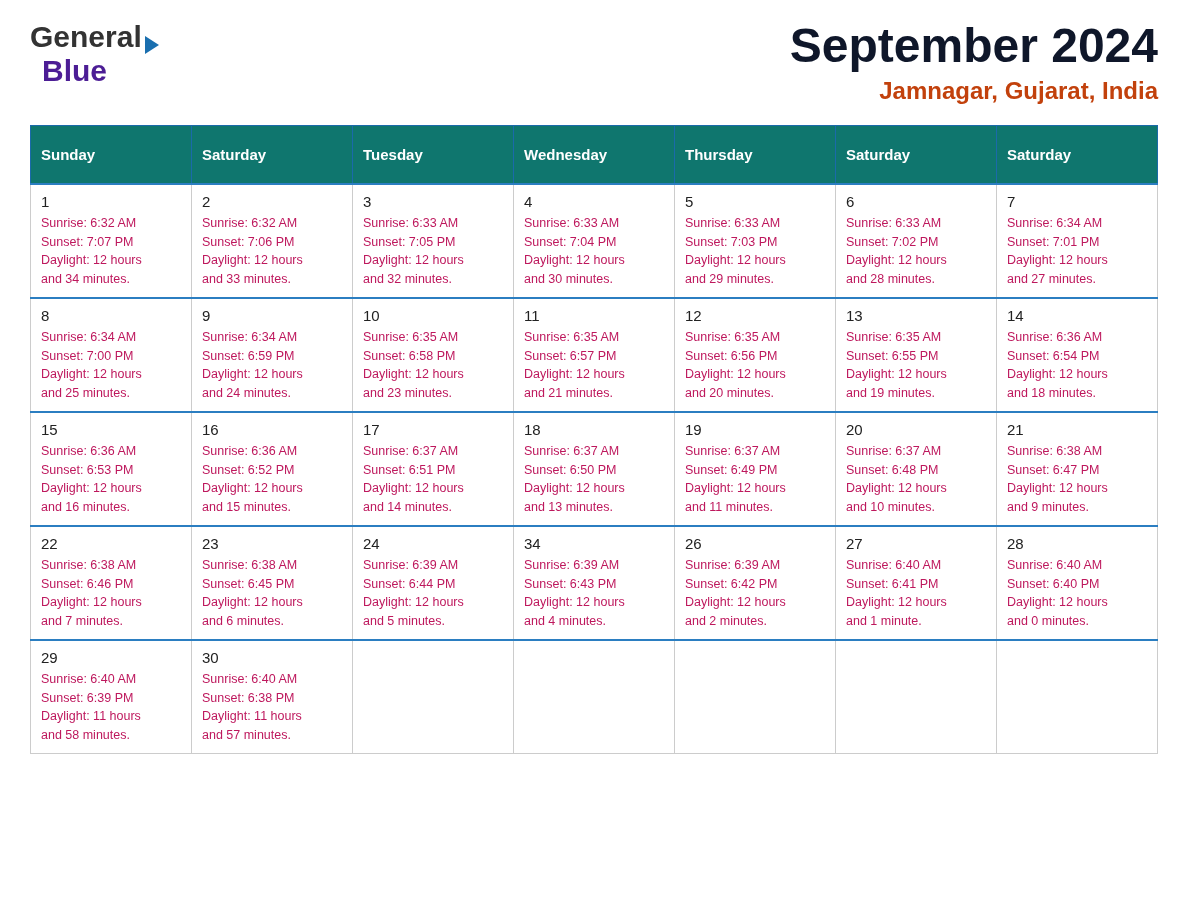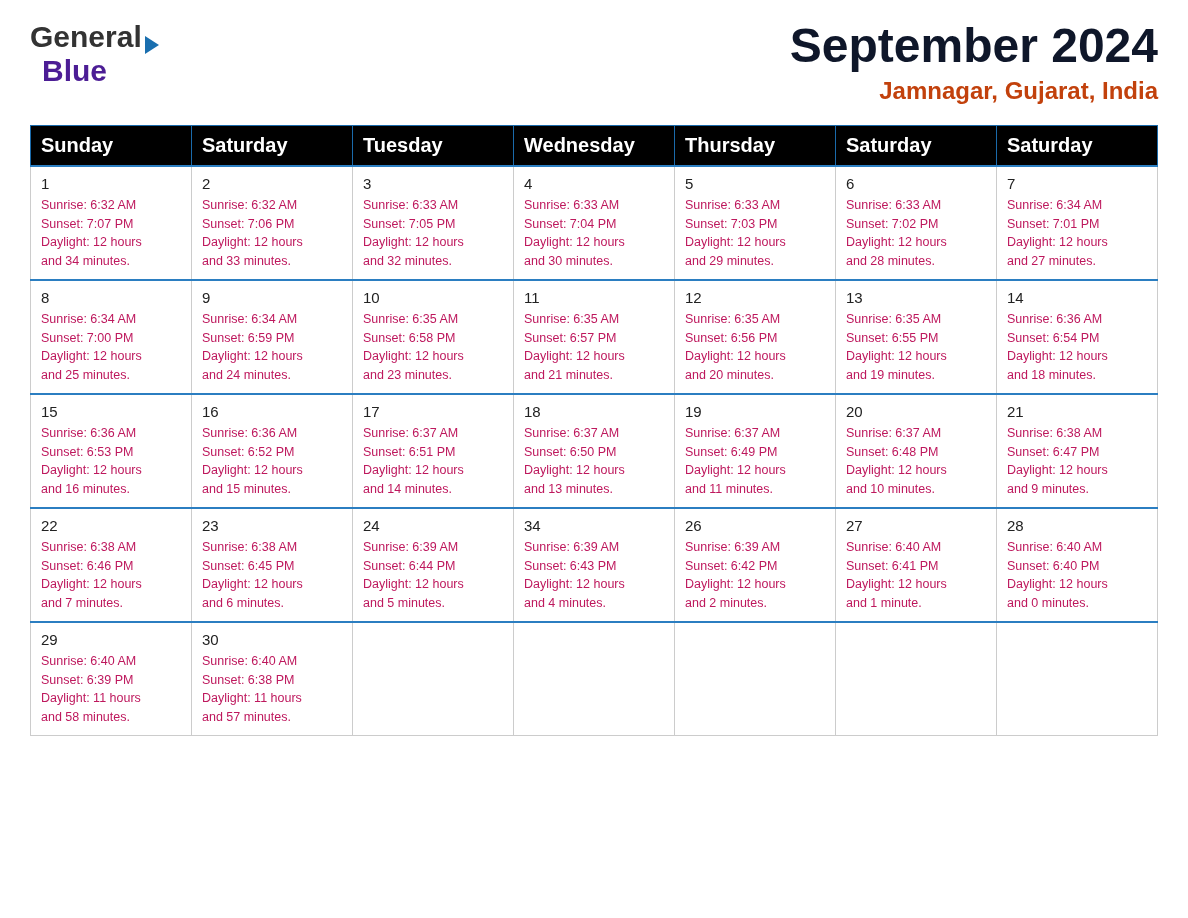--- a/index.html
+++ b/index.html
@@ -42,25 +42,25 @@
       margin-top: 4px;
     }
 
     table {
       width: 100%;
       border-collapse: collapse;
       table-layout: fixed;
     }
 
     thead tr th {
-      background-color: #000000;
+      background-color: #0f766e;
       color: #fff;
-      font-size: 20px;
-      font-weight: bold;
-      padding: 8px 10px;
+      font-size: 15px;
+      font-weight: bold;
+      padding: 20px 10px;
       text-align: left;
       border: 1px solid #1a6aaa;
     }
 
     tbody tr td {
       vertical-align: top;
       padding: 8px 10px;
       font-size: 13px;
       color: #222;
       border: 1px solid #ccc;

